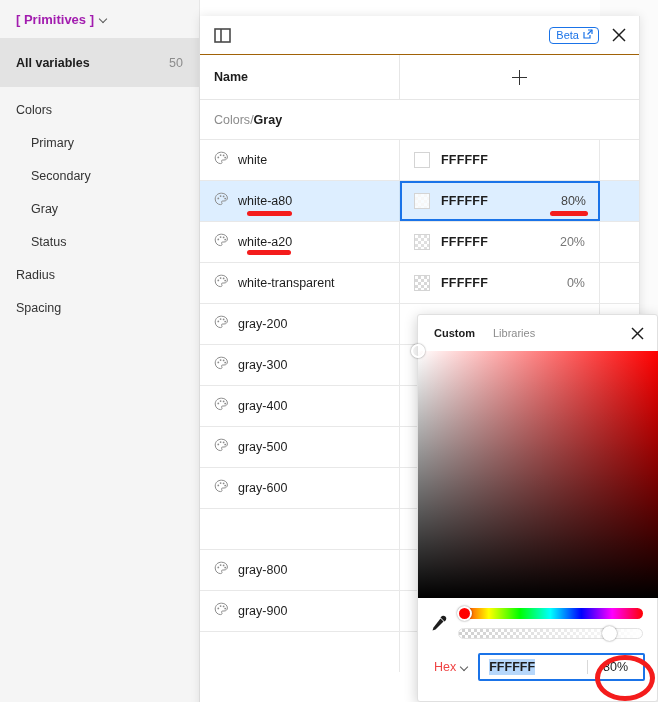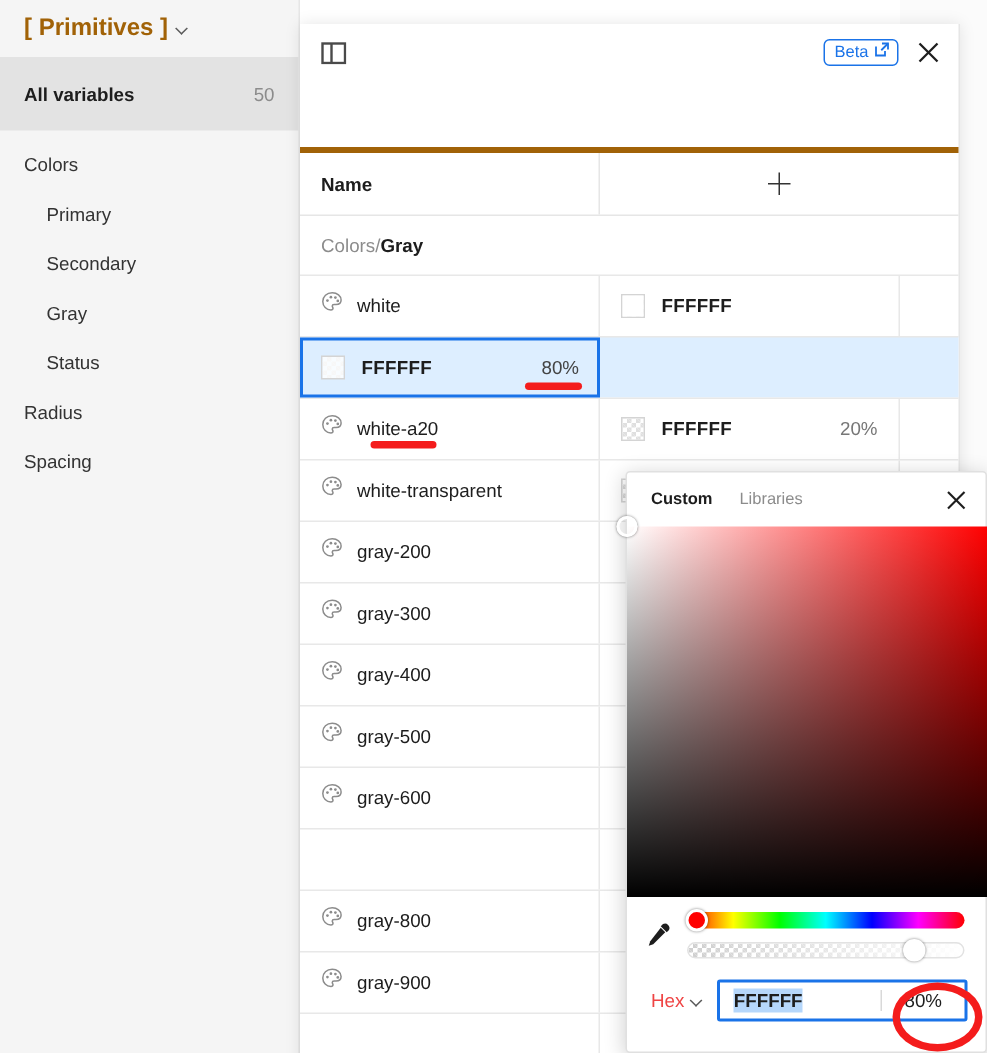--- a/index.html
+++ b/index.html
@@ -18,21 +18,21 @@
   }
 
   
   .sidebar {
     position: absolute; left: 0; top: 0; width: 200px; height: 702px;
     background: #f5f5f5; border-right: 1px solid #e6e6e6;
   }
   .sb-header {
     height: 38px; display: flex; align-items: center; padding-left: 16px; gap: 6px;
   }
-  .sb-header-title { font-size: 16px; font-weight: bold; color: #a16207; }
+  .sb-header-title { font-size: 13px; font-weight: bold; color: #a21caf; }
   .chev { width: 9px; height: 9px; position: relative; }
   .chev::after {
     content: ""; position: absolute; left: 0; top: 1px;
     width: 5px; height: 5px;
     border-right: 1.3px solid #5a5a5a; border-bottom: 1.3px solid #5a5a5a;
     transform: rotate(45deg);
   }
   .sb-all {
     height: 49px; display: flex; align-items: center; justify-content: space-between;
     padding: 0 16px; background: #e3e3e3;
@@ -60,21 +60,21 @@
   .panel-toggle-icon { width: 17px; height: 15px; }
   .top-right { display: flex; align-items: center; gap: 12px; }
   .beta-badge {
     display: flex; align-items: center; gap: 4px;
     border: 1px solid #1a73e8; border-radius: 4px;
     padding: 1px 5px 2px 6px; color: #1a73e8; font-size: 11px;
   }
   .close-x { width: 16px; height: 16px; cursor: pointer; }
 
   
-  .tbl-head { display: flex; height: 46px; border-top: 4px solid #a16207; border-bottom: 1px solid #e6e6e6; margin-top: 44px; }
+  .tbl-head { display: flex; height: 46px; border-top: 1px solid #a16207; border-bottom: 1px solid #e6e6e6; }
   .th {
     display: flex; align-items: center;
     font-size: 12.5px; font-weight: bold; color: #1d1d1d;
   }
   .th-name { width: 200px; padding-left: 14px; border-right: 1px solid #e6e6e6; }
   .th-light { width: 200px; padding-left: 14px; border-right: 1px solid #e6e6e6; }
   .th-add { flex: 1; display: flex; align-items: center; justify-content: center; }
   .plus { width: 15px; height: 15px; position: relative; }
   .plus::before, .plus::after {
     content: ""; position: absolute; background: #333;
@@ -302,20 +302,31 @@
           </div>
           <div class="cell-light">
             <span class="swatch">
               <span class="fill" style="opacity:1"></span>
             </span>
             <span class="hexval">FFFFFF</span>
           </div>
           <div class="cell-rest"></div>
         </div>
         <div class="row selected">
+          <div class="cell-name">
+            <span><svg width="15" height="15" viewBox="0 0 15 15">
+                <path d="M7.5 1.2 C3.8 1.2 1.2 3.6 1.2 7 C1.2 10.2 3.6 12.6 6.6 12.6 C7.6 12.6 8 12.1 8 11.5 C8 10.9 7.5 10.6 7.5 10.0 C7.5 9.4 8.0 9.0 8.7 9.0 L10.0 9.0 C12.0 9.0 13.4 7.8 13.4 6.0 C13.4 3.2 10.8 1.2 7.5 1.2 Z" fill="none" stroke="#8c8c8c" stroke-width="1"></path>
+                <circle cx="4.3" cy="6.4" r="0.9" fill="#8c8c8c"></circle>
+                <circle cx="6.6" cy="4.1" r="0.9" fill="#8c8c8c"></circle>
+                <circle cx="9.6" cy="4.4" r="0.9" fill="#8c8c8c"></circle>
+                <circle cx="11.2" cy="6.6" r="0.9" fill="#8c8c8c"></circle>
+              </svg></span>
+            <span class="var-name">white-a80</span>
+            <span class="mark m1"></span>
+          </div>
           <div class="cell-light">
             <span class="swatch">
               <span class="fill" style="opacity:0.8"></span>
             </span>
             <span class="hexval">FFFFFF</span>
             <span class="pctval">80%</span>
             <span class="mark m3"></span>
           </div>
           <div class="cell-rest"></div>
         </div>

